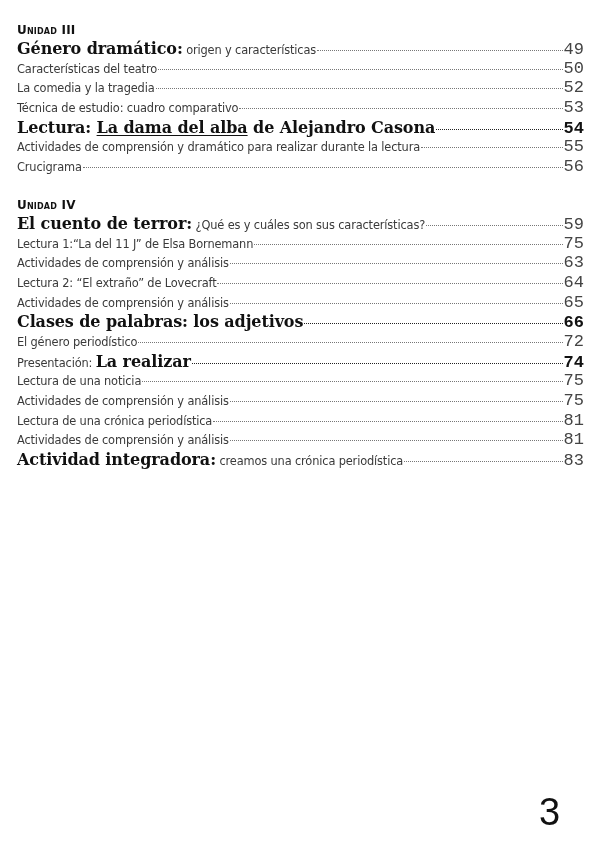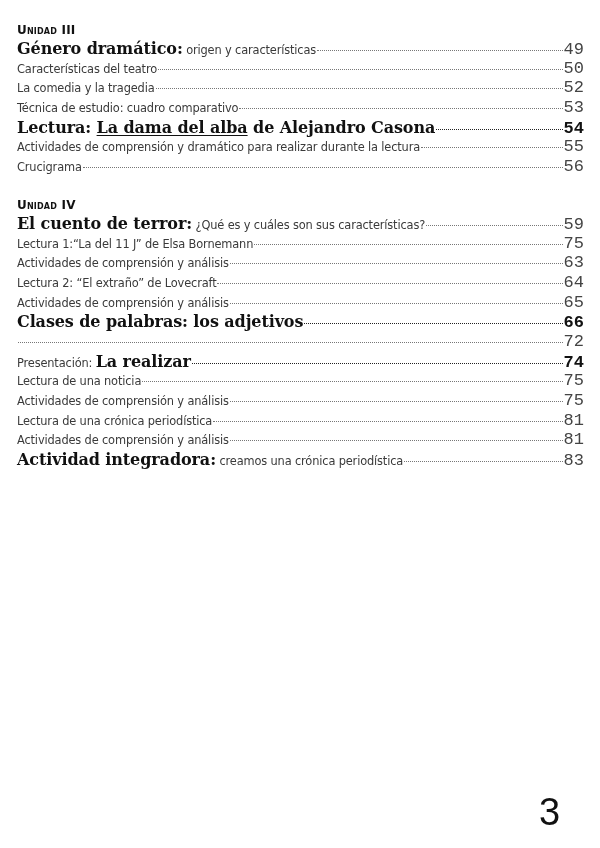--- a/index.html
+++ b/index.html
@@ -178,20 +178,21 @@
     <span class="page">65</span>
   </div>
 
   <div class="entry bold">
     <span class="label"><span class="b">Clases de palabras: los adjetivos </span></span>
     <span class="leader"></span>
     <span class="page">66</span>
   </div>
 
   <div class="entry">
+    <span class="label"><span>El género periodístico</span></span>
     <span class="leader"></span>
     <span class="page">72</span>
   </div>
 
   <div class="entry bold">
     <span class="label"><span style="color:#3a3a3a;">Presentación: </span><span class="b">La realizar </span></span>
     <span class="leader"></span>
     <span class="page">74</span>
   </div>
 

